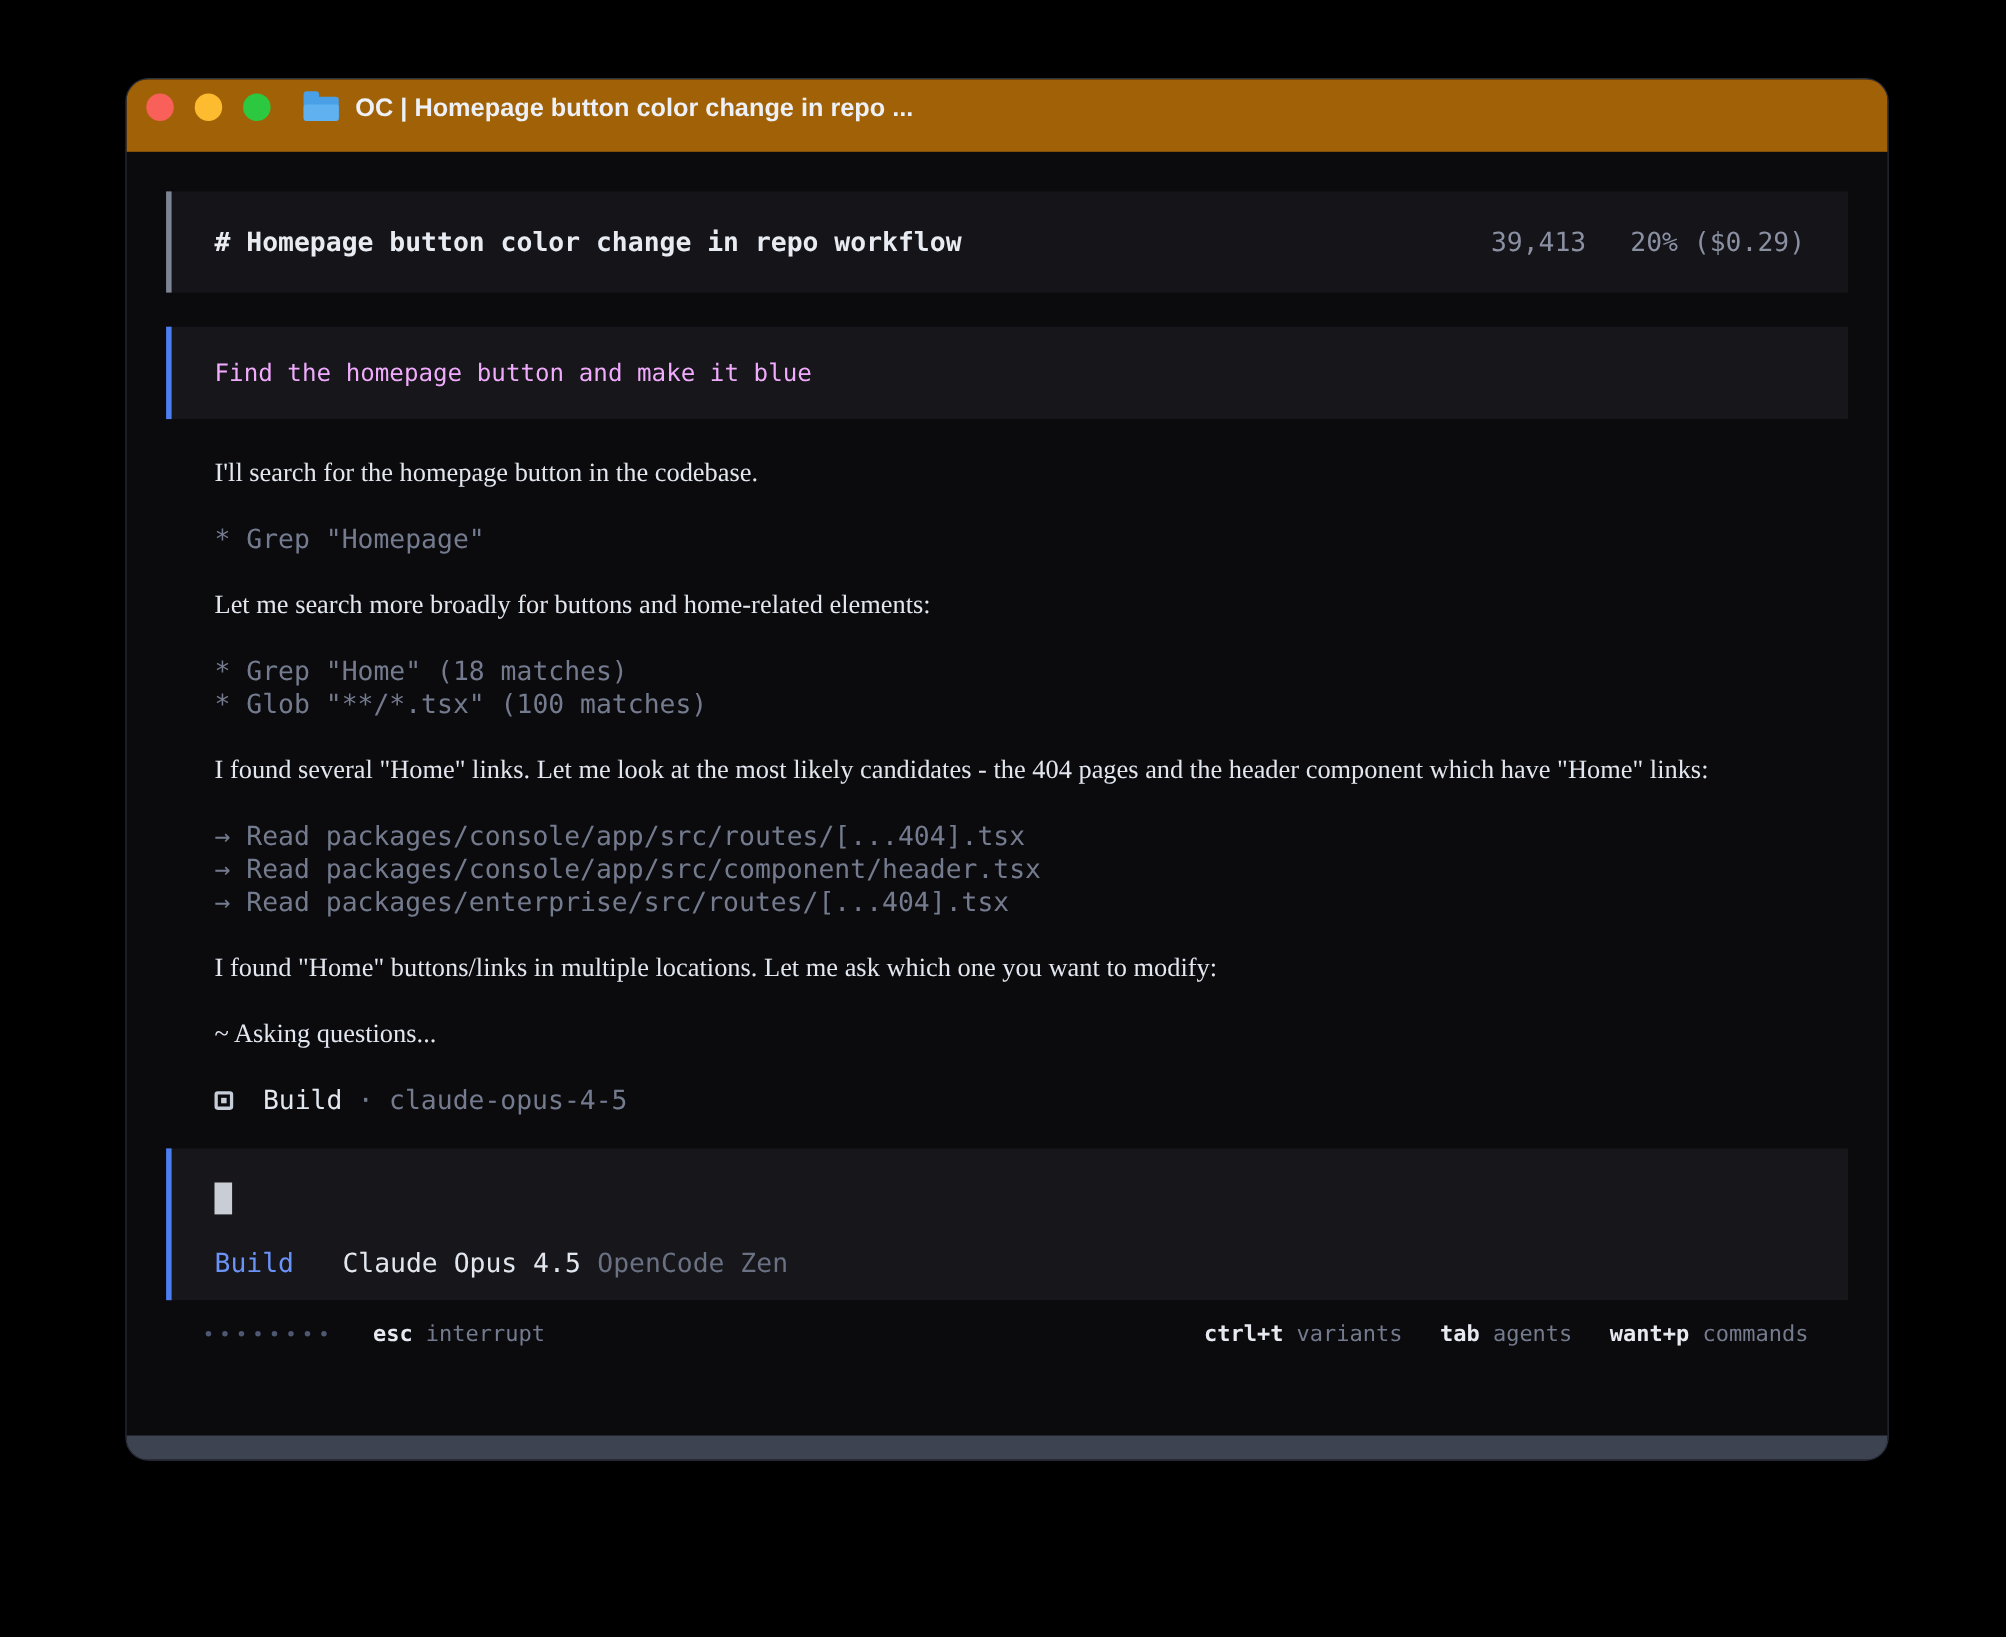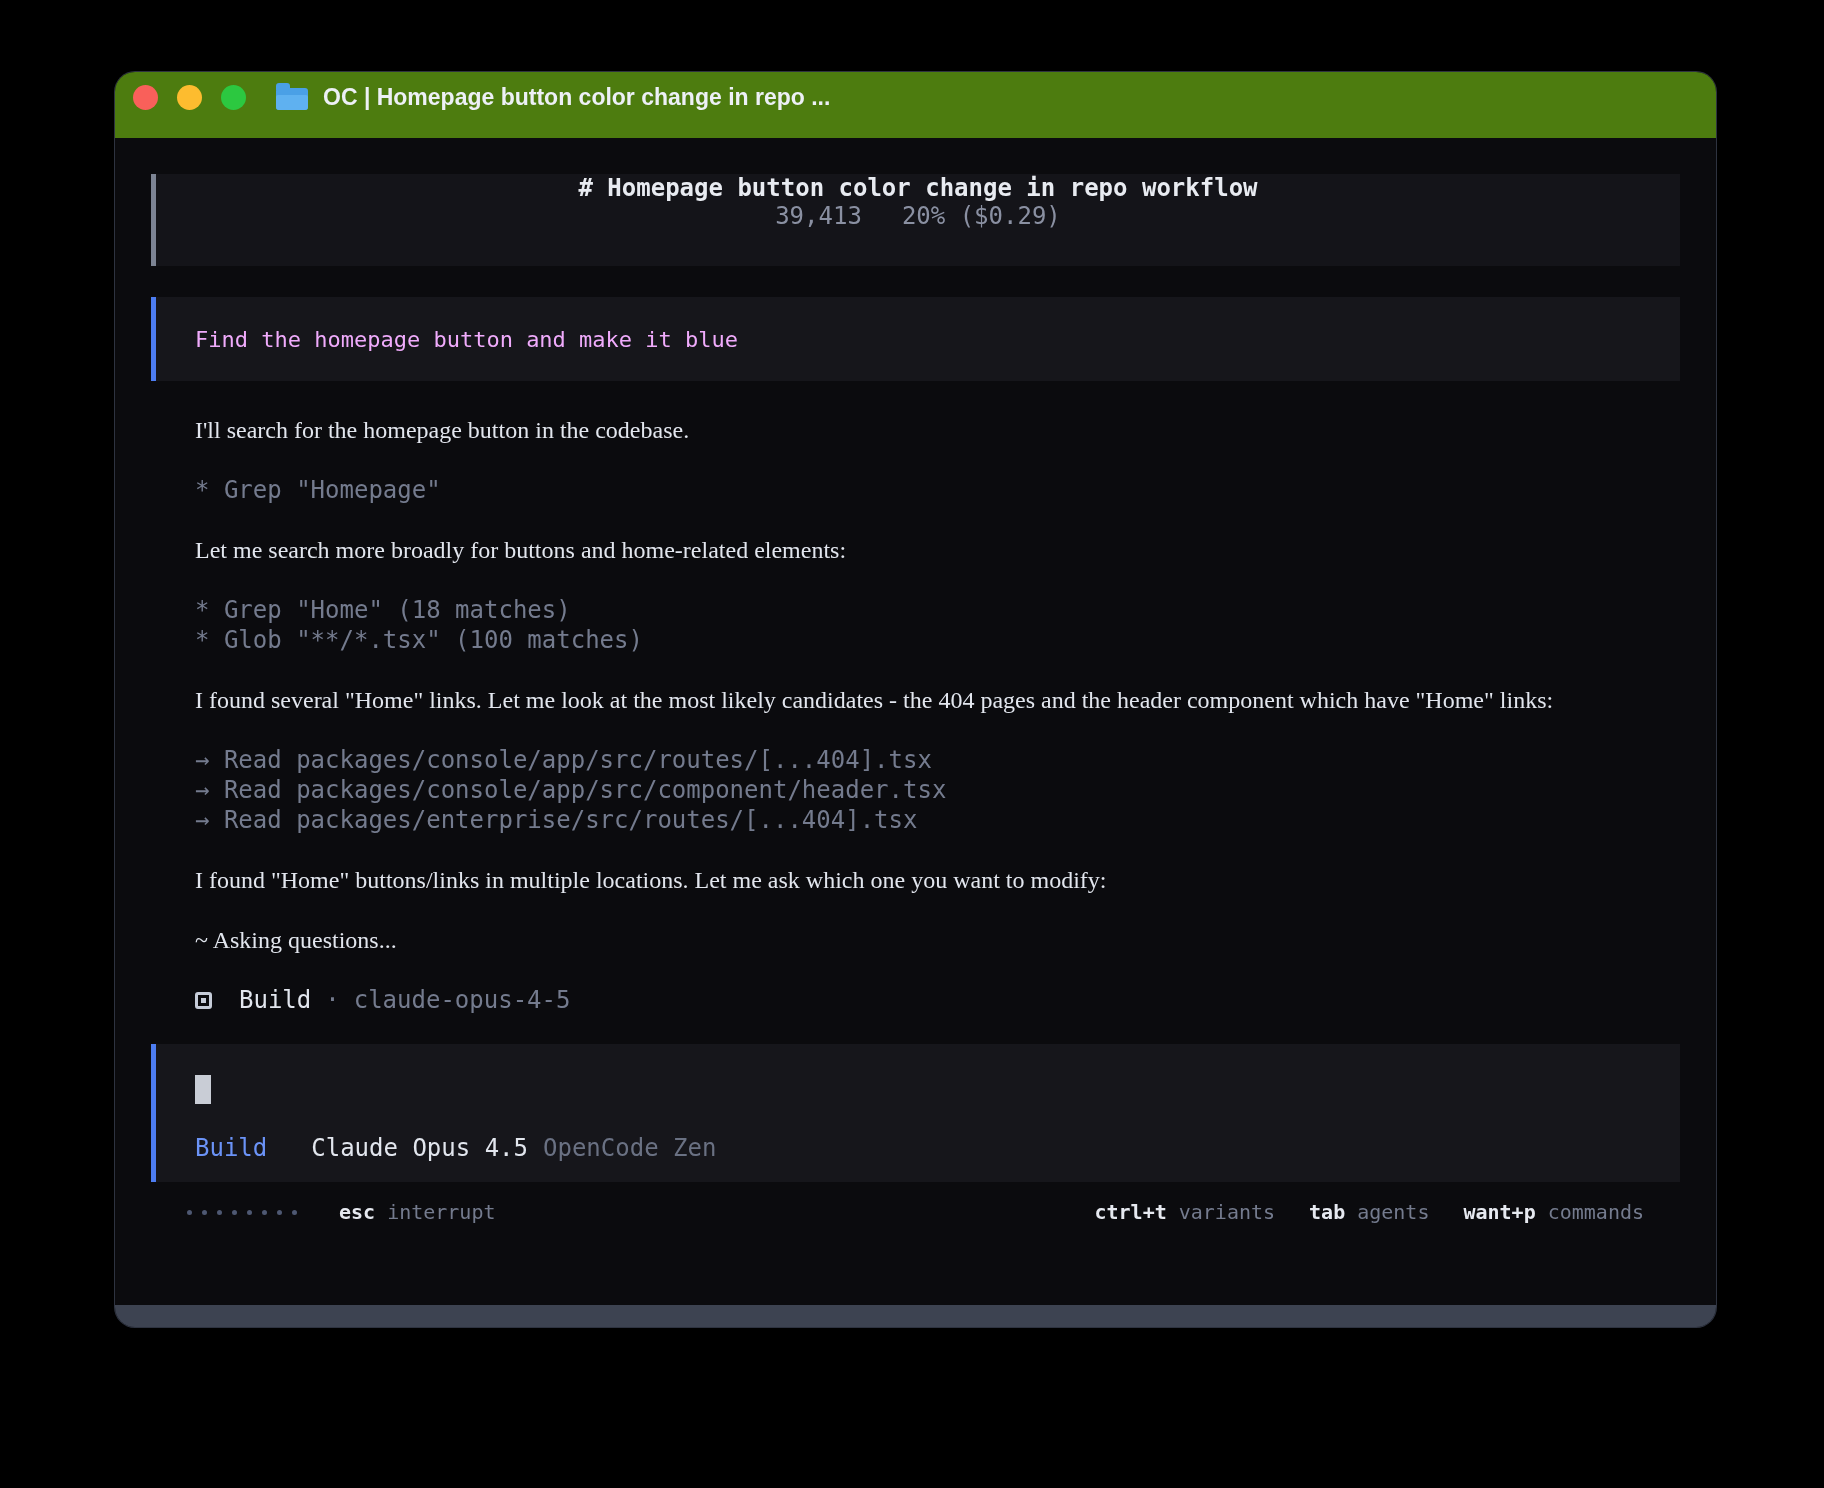--- a/index.html
+++ b/index.html
@@ -7,39 +7,39 @@
   body { font-family:"DejaVu Sans Mono", monospace; }
 
   .window {
     position:absolute; left:115px; top:72px; width:1601px; height:1255px;
     background:#0b0b0e; border-radius:20px; overflow:hidden;
     box-shadow:0 0 0 1px #2e3340;
   }
 
   
   .titlebar {
-    height:66px; background:#4d7c0f; display:flex; align-items:center;
+    height:66px; background:#a16207; display:flex; align-items:center;
     padding:0 20px 16px 18px;
   }
   .traffic { display:flex; gap:19px; }
   .light { width:25px; height:25px; border-radius:50%; }
   .light.red { background:#f9605a; }
   .light.yellow { background:#fdbc2f; }
   .light.green { background:#2cc840; }
   .title-group { display:flex; align-items:center; gap:15px; margin-left:30px; }
   .folder { position:relative; width:32px; height:22px; background:#4aa0e6; border-radius:3px; margin-top:3px; }
   .folder::before { content:''; position:absolute; top:-5px; left:0; width:14px; height:7px; background:#4aa0e6; border-radius:3px 3px 0 0; }
   .folder::after { content:''; position:absolute; left:0; right:0; bottom:0; height:15px; background:#5fb1f0; border-radius:2px 2px 3px 3px; }
   .window-title { font-family:"Liberation Sans", sans-serif; font-weight:bold; font-size:23px; color:#edf0f6; }
 
   
   .tbody { padding:36px 36px 0 36px; }
 
   .block { border-left:5px solid #7d8494; background:#141419; display:flex; align-items:center; padding:0 39px; }
-  .session-header { height:92px; justify-content:flex-start;flex-direction:column; }
+  .session-header { height:92px; justify-content:space-between; }
   .session-title { font-size:24px; font-weight:bold; color:#e8ebf1; }
   .session-meta { display:flex; gap:40px; font-size:24px; color:#8a90a2; }
 
   .user-block { height:84px; margin-top:31px; border-left-color:#4d7df2; background:#16161b; font-size:22px; color:#f0abfc; }
 
   .convo { margin:34px 44px 0 44px; font-size:24px; line-height:30px; }
   .para { margin-bottom:30px; }
   .para:last-child { margin-bottom:0; }
   .line { white-space:pre-wrap; }
   .line.text { color:#e2e6ee;font-family:Liberation Serif, serif; }

